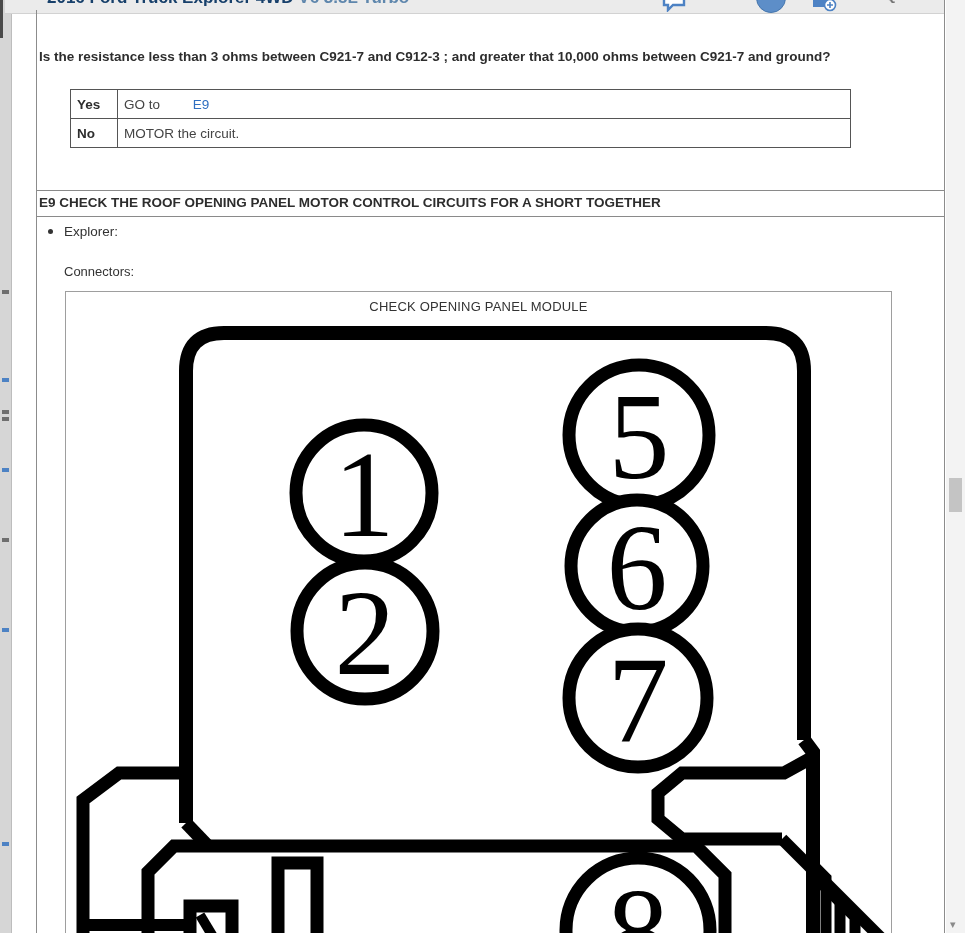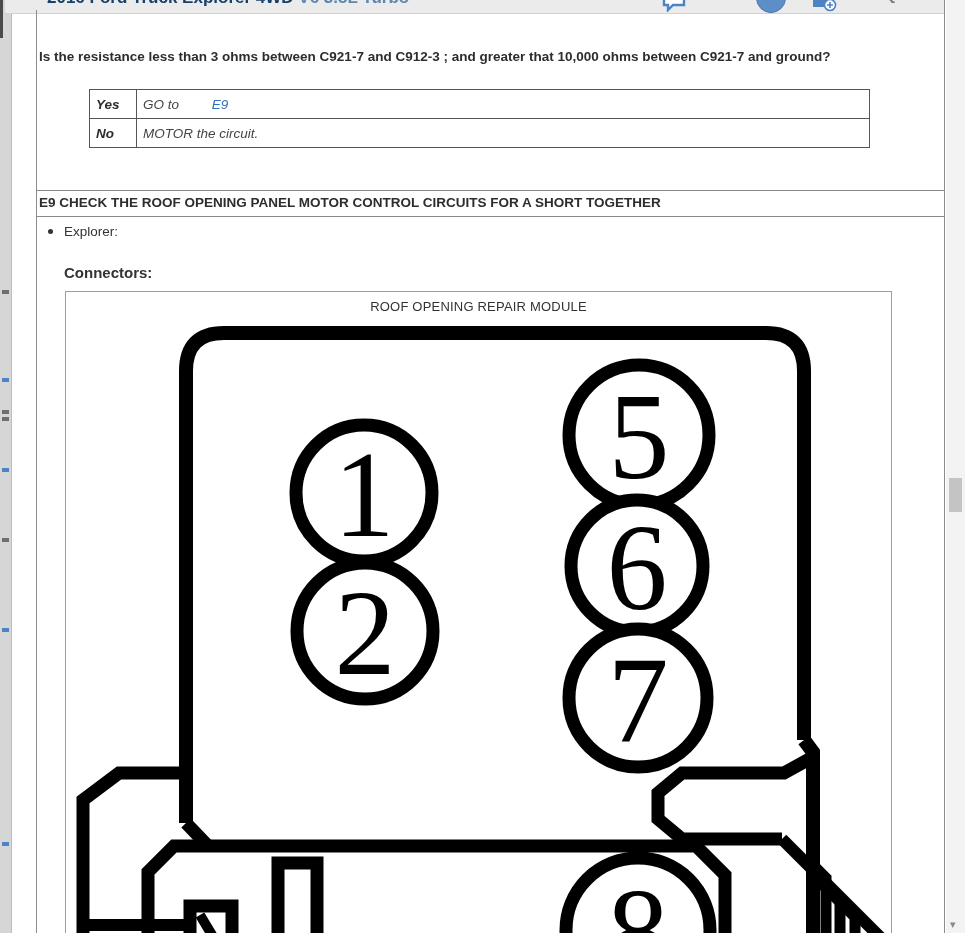--- a/index.html
+++ b/index.html
@@ -18,33 +18,33 @@
   .page-title .sub{font-weight:bold;color:#5f87ad;}
   .hdr-label{position:absolute;top:-12px;font-size:13.5px;font-weight:bold;color:#757575;white-space:nowrap;}
   .badge{position:absolute;left:756px;top:-17px;width:30px;height:30px;border-radius:50%;background:#5d8ec8;border:1px solid #4576ad;box-sizing:border-box;}
   .hdr-icon{position:absolute;top:-10px;}
   
   .border-left{position:absolute;left:36px;top:10px;width:1px;height:923px;background:#8c8c8c;}
   .border-right{position:absolute;left:944px;top:0;width:1px;height:933px;background:#8c8c8c;}
   
   .question{position:absolute;left:39px;top:49px;width:880px;font-size:13.5px;font-weight:bold;color:#2d2d2d;}
   
-  .decision-table{position:absolute;left:89px;top:89px;border-collapse:collapse;font-style:italic;}
+  .decision-table{position:absolute;left:70px;top:89px;border-collapse:collapse;}
   .decision-table td{border:1px solid #555;font-size:13.5px;height:28px;padding:0 6px;vertical-align:middle;}
   .decision-table td.lbl{font-weight:bold;width:34px;color:#2d2d2d;}
   .decision-table td.act{width:720px;color:#444;font-weight:normal;}
   .decision-table a{color:#2f6fc1;text-decoration:none;cursor:pointer;margin-left:29px;}
   
   .rule{position:absolute;left:37px;width:907px;height:1px;background:#8a8a8a;}
   .rule.r1{top:190px;}
   .rule.r2{top:216px;}
   .step-heading{position:absolute;left:39px;top:195px;width:880px;font-size:13.5px;font-weight:bold;color:#2d2d2d;}
   .measure-li{position:absolute;left:48px;top:224px;font-size:13.5px;color:#333;}
   .measure-li .dot{display:inline-block;width:5px;height:5px;border-radius:50%;background:#333;vertical-align:middle;margin-right:11px;margin-top:-2px;}
-  .connectors{position:absolute;left:64px;top:264px;font-size:15px;color:#333;font-weight:bold;}
+  .connectors{position:absolute;left:64px;top:264px;font-size:13px;color:#333;}
   
   .figure{position:absolute;left:65px;top:291px;width:827px;height:650px;border:1px solid #9e9e9e;box-sizing:border-box;background:#fff;}
   .figure-title{position:absolute;left:0;top:7px;width:100%;text-align:center;font-size:13px;color:#333;letter-spacing:.2px;}
   .figure svg{position:absolute;left:0;top:0;}
   .pin-num{font-family:"Liberation Serif",serif;font-size:122px;fill:#000;}
   
   .scrollbar{position:absolute;left:946px;top:0;width:19px;height:933px;background:#f3f3f3;}
   .scroll-thumb{position:absolute;left:3px;top:478px;width:13px;height:34px;background:#c4c4c4;}
   .scroll-arrow{position:absolute;left:4px;top:918px;font-size:11px;color:#8a8a8a;}
 </style>
@@ -102,21 +102,21 @@
     </table>
 
   <div class="rule r1"></div>
   <div class="step-heading">E9 CHECK THE ROOF OPENING PANEL MOTOR CONTROL CIRCUITS FOR A SHORT TOGETHER</div>
   <div class="rule r2"></div>
 
   <div class="measure-li"><span class="dot"></span><span>Explorer:</span></div>
   <div class="connectors">Connectors:</div>
 
   <div class="figure">
-    <div class="figure-title">ROOF OPENING REPAIR MODULE</div>
+    <div class="figure-title">CHECK OPENING PANEL MODULE</div>
     <svg width="824" height="648" viewBox="0 0 824 648">
       <g fill="none" stroke="#000" stroke-width="14">
 
         <path d="M120 531 L120 79 Q120 41 158 41 L700 41 Q738 41 738 79 L738 448"></path>
         <path d="M738 448 L747 460 L747 648"></path>
       </g>
       <g fill="none" stroke="#000" stroke-width="13">
 
         <path d="M120 481 L53 481 L17 508 L17 648"></path>
         <path d="M120 531 L143 555"></path>

